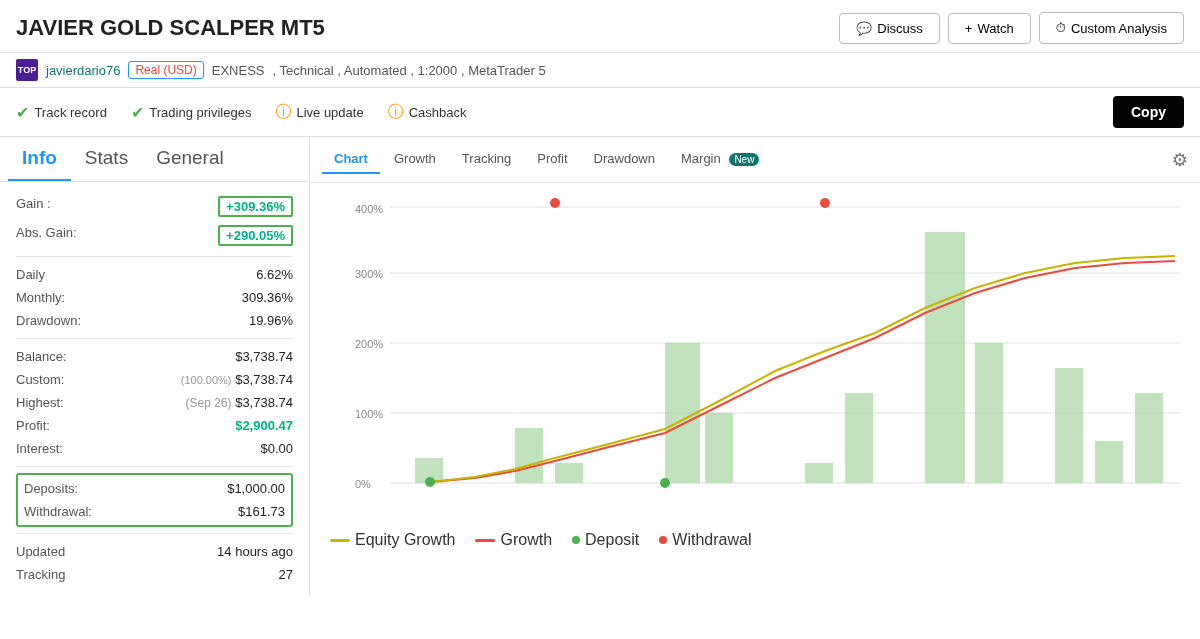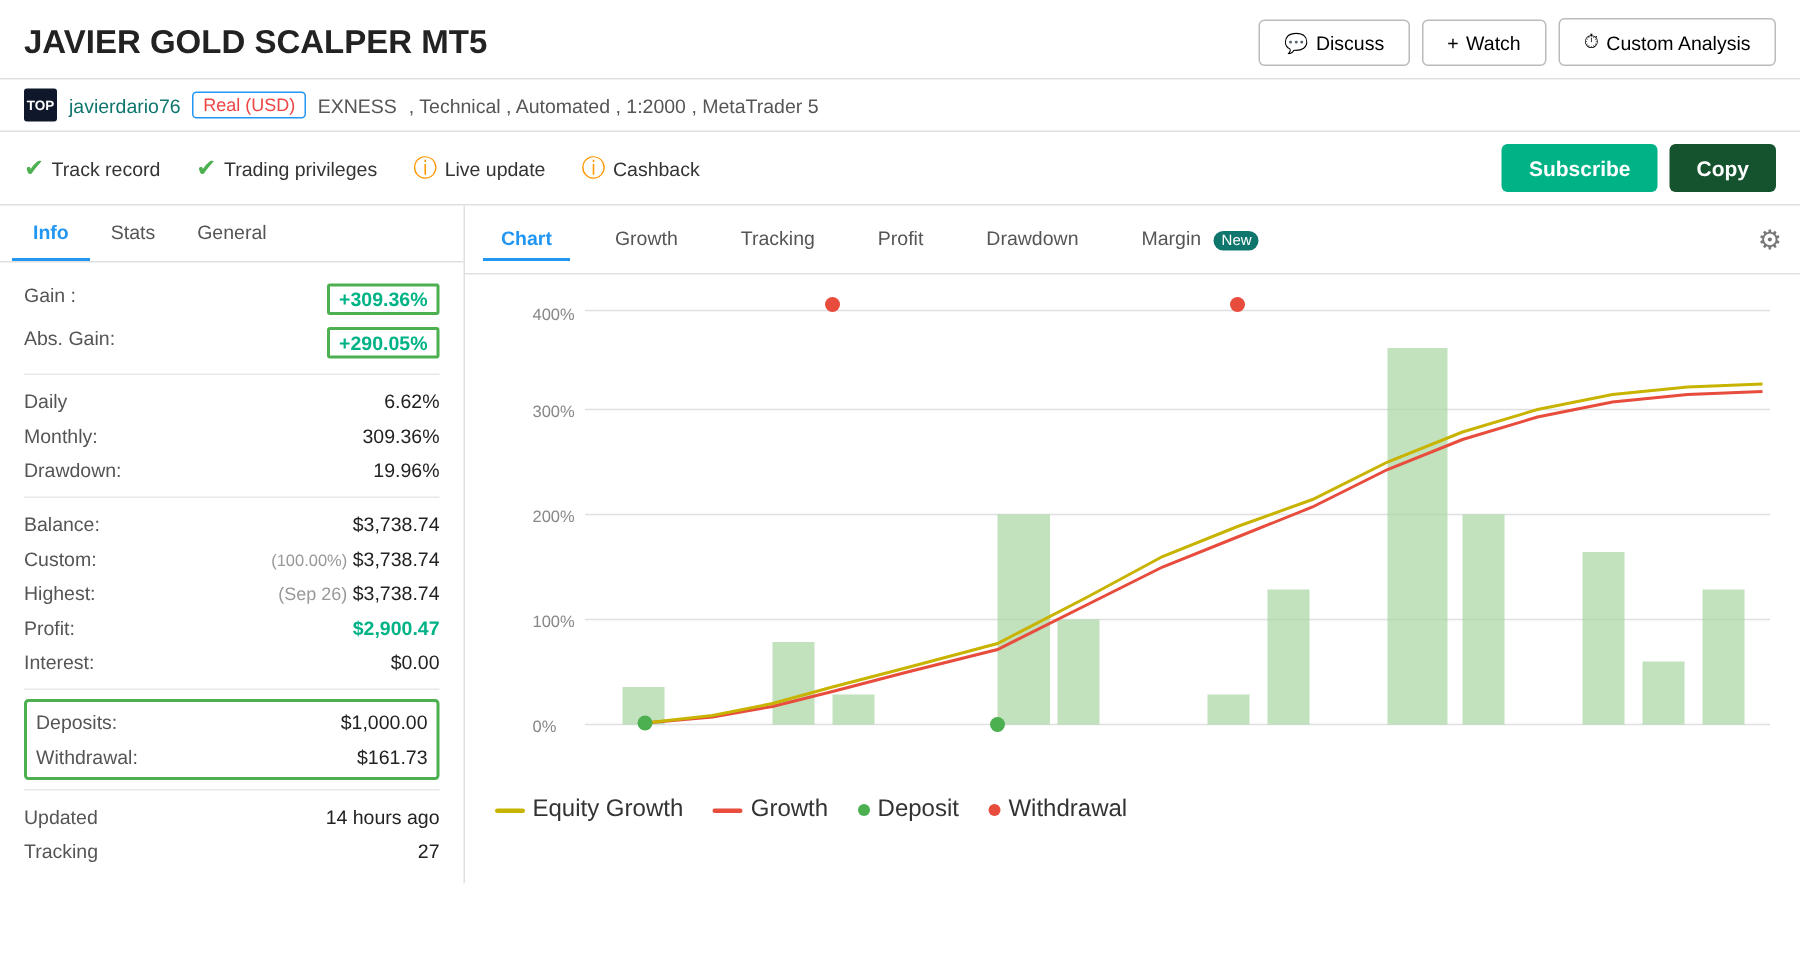--- a/index.html
+++ b/index.html
@@ -6,52 +6,52 @@
     body { font-family: Arial, sans-serif; font-size: 13px; background: #fff; color: #333; width: 1200px; }
 
     .header { display: flex; align-items: center; justify-content: space-between; padding: 12px 16px 8px; border-bottom: 1px solid #e0e0e0; }
     .header-title { font-size: 22px; font-weight: bold; color: #222; }
     .header-actions { display: flex; gap: 8px; align-items: center; }
     .btn { padding: 7px 16px; border-radius: 4px; border: 1px solid #ccc; cursor: pointer; font-size: 13px; background: #fff; display: flex; align-items: center; gap: 5px; }
     .btn-discuss { border: 1px solid #bbb; }
     .btn-watch { border: 1px solid #bbb; }
     .btn-custom { border: 1px solid #bbb; }
     .btn-subscribe { background: #00b386; color: #fff; border: none; font-weight: bold; font-size: 14px; padding: 8px 18px; border-radius: 4px; cursor: pointer; }
-    .btn-copy { background: #14532d; color: #fff; border: none; font-weight: bold; font-size: 14px; padding: 8px 18px; border-radius: 4px; cursor: pointer; }
+    .btn-copy { background: #000000; color: #fff; border: none; font-weight: bold; font-size: 14px; padding: 8px 18px; border-radius: 4px; cursor: pointer; }
 
     .subheader { display: flex; align-items: center; padding: 6px 16px; gap: 8px; border-bottom: 1px solid #e0e0e0; font-size: 13px; color: #555; }
-    .user-logo { width: 22px; height: 22px; background: #0f172a; color: #fff; font-size: 9px; font-weight: bold; border-radius: 2px; display: flex; align-items: center; justify-content: center; }
+    .user-logo { width: 22px; height: 22px; background: #4c1d95; color: #fff; font-size: 9px; font-weight: bold; border-radius: 2px; display: flex; align-items: center; justify-content: center; }
     .username { color: #0f766e; cursor: pointer; }
     .badge-real { border: 1.5px solid #2196f3; color: #ef4444; padding: 1px 6px; border-radius: 3px; font-size: 12px; }
 
     .status-bar { display: flex; align-items: center; padding: 8px 16px; gap: 24px; border-bottom: 1px solid #e0e0e0; }
     .status-item { display: flex; align-items: center; gap: 5px; font-size: 13px; }
     .check-green { color: #4caf50; font-size: 16px; }
     .warn-orange { color: #ff9800; font-size: 16px; }
     .status-bar-right { margin-left: auto; display: flex; gap: 8px; }
 
     .main { display: flex; }
     .left-panel { width: 310px; min-width: 310px; border-right: 1px solid #e0e0e0; }
     .right-panel { flex: 1; }
 
     .tabs { display: flex; border-bottom: 1px solid #e0e0e0; padding: 0 8px; }
-    .tab { padding: 10px 14px; cursor: pointer; font-size: 13px; color: #555; border-bottom: 2px solid transparent; }
+    .tab { padding: 10px 14px; cursor: pointer; font-size: 19px; color: #555; border-bottom: 2px solid transparent; }
     .tab.active { border-bottom: 2px solid #2196f3; color: #2196f3; font-weight: bold; }
 
     .stats-section { padding: 10px 16px; }
     .stat-row { display: flex; justify-content: space-between; padding: 4px 0; font-size: 13px; }
     .stat-label { color: #555; }
     .stat-val { font-weight: normal; color: #222; }
     .stat-val.green { color: #00b386; font-weight: bold; }
     .stat-val.highlight-box { border: 2px solid #4caf50; padding: 1px 6px; color: #00b386; font-weight: bold; border-radius: 2px; }
     .divider { border: none; border-top: 1px solid #e8e8e8; margin: 6px 0; }
 
     .deposit-box { border: 2px solid #4caf50; border-radius: 3px; padding: 2px 6px; margin: 4px 0; }
 
-    .chart-tabs { display: flex; align-items: center; padding: 8px 12px; gap: 18px; border-bottom: 1px solid #e0e0e0; }
+    .chart-tabs { display: flex; align-items: center; padding: 8px 12px; gap: 2px; border-bottom: 1px solid #e0e0e0; }
     .chart-tab { padding: 6px 12px; cursor: pointer; font-size: 13px; color: #555; border-bottom: 2px solid transparent; }
     .chart-tab.active { border-bottom: 2px solid #2196f3; color: #2196f3; font-weight: bold; }
     .badge-new { background: #0f766e; color: #fff; font-size: 10px; padding: 1px 5px; border-radius: 10px; margin-left: 5px; }
     .filter-icon { margin-left: auto; cursor: pointer; font-size: 18px; color: #777; }
 
     .chart-area { position: relative; height: 340px; padding: 10px 10px 0 40px; }
     .chart-svg { width: 100%; height: 300px; }
 
     .legend { display: flex; gap: 20px; padding: 8px 20px; font-size: 16px; flex-wrap: wrap; }
     .legend-item { display: flex; align-items: center; gap: 5px; }
@@ -98,21 +98,20 @@
   </div>
   <div class="status-item">
     <span class="warn-orange">ⓘ</span>
     <span>Live update</span>
   </div>
   <div class="status-item">
     <span class="warn-orange">ⓘ</span>
     <span>Cashback</span>
   </div>
   <div class="status-bar-right">
-    <button class="btn-subscribe">Subscribe</button>
     <button class="btn-copy">Copy</button>
   </div>
 </div>
 
 <div class="main">
 
   <div class="left-panel">
     <div class="tabs">
       <div class="tab active">Info</div>
       <div class="tab">Stats</div>

